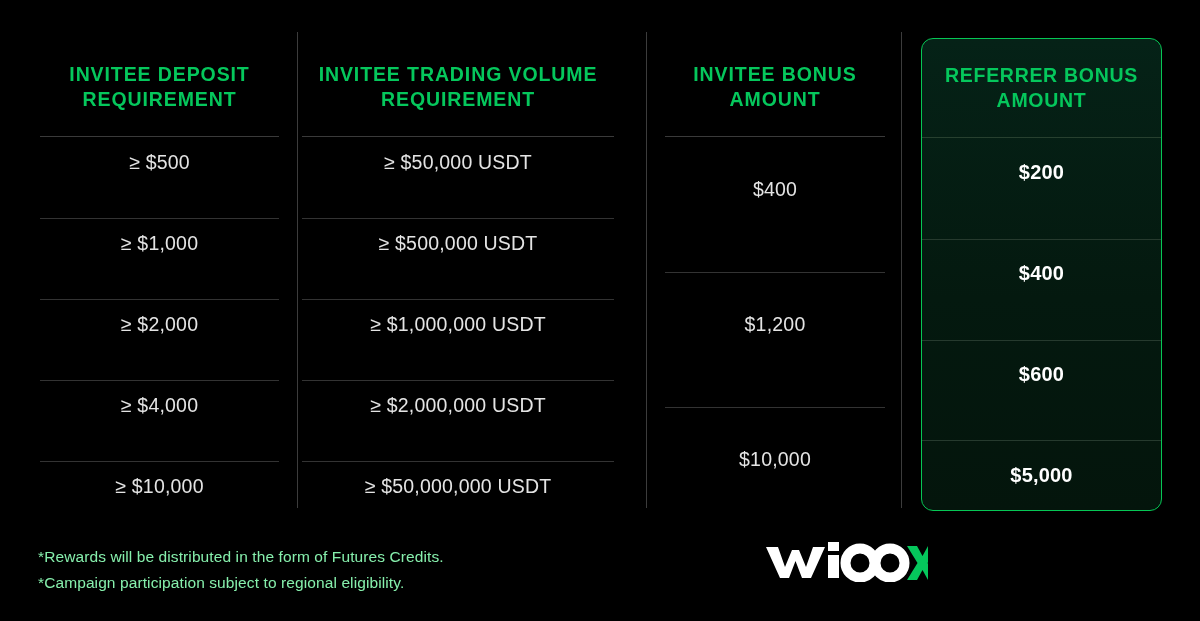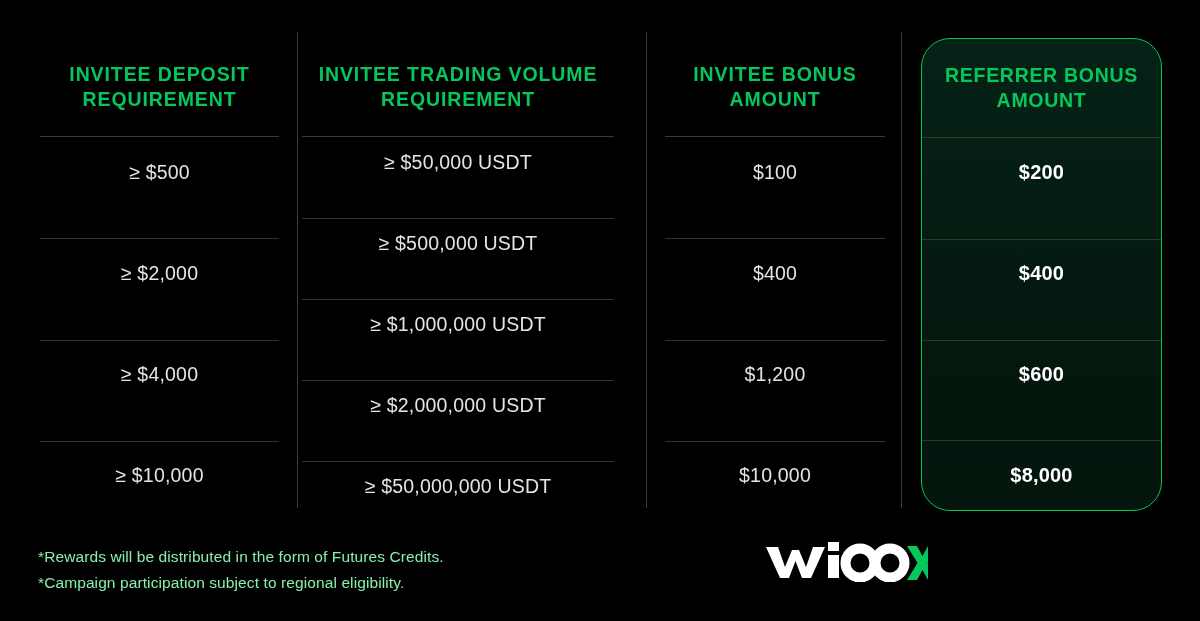--- a/index.html
+++ b/index.html
@@ -44,21 +44,21 @@
 
   .col-1 { left: 38px;  width: 243px; }
   .col-2 { left: 300px; width: 316px; }
   .col-3 { left: 663px; width: 224px; }
 
   
   .col-hl {
     left: 921px;
     width: 241px;
     border: 1.6px solid #06c755;
-    border-radius: 29px;
+    border-radius: 12px;
     background: linear-gradient(180deg, #052217 0%, #04190f 55%, #04150c 100%);
     overflow: hidden;
   }
 
   .col-head {
     height: 98px;
     display: flex;
     align-items: center;
     justify-content: center;
     text-align: center;
@@ -183,20 +183,23 @@
     <div class="col col-1">
       <div class="col-head">
         <div class="head-text">INVITEE DEPOSIT REQUIREMENT</div>
       </div>
       <div class="head-rule"></div>
       <div class="rows">
         <div class="row">
             <span class="cell">≥ $500</span>
           </div>
         <div class="row">
+            <span class="cell">≥ $1,000</span>
+          </div>
+        <div class="row">
             <span class="cell">≥ $2,000</span>
           </div>
         <div class="row">
             <span class="cell">≥ $4,000</span>
           </div>
         <div class="row">
             <span class="cell">≥ $10,000</span>
           </div>
       </div>
     </div>
@@ -225,23 +228,20 @@
       </div>
     </div>
 
     <div class="col col-3">
       <div class="col-head">
         <div class="head-text">INVITEE BONUS AMOUNT</div>
       </div>
       <div class="head-rule"></div>
       <div class="rows">
         <div class="row">
-            <span class="cell">$100</span>
-          </div>
-        <div class="row">
             <span class="cell">$400</span>
           </div>
         <div class="row">
             <span class="cell">$1,200</span>
           </div>
         <div class="row">
             <span class="cell">$10,000</span>
           </div>
       </div>
     </div>
@@ -255,21 +255,21 @@
         <div class="row">
             <span class="cell">$200</span>
           </div>
         <div class="row">
             <span class="cell">$400</span>
           </div>
         <div class="row">
             <span class="cell">$600</span>
           </div>
         <div class="row">
-            <span class="cell">$8,000</span>
+            <span class="cell">$5,000</span>
           </div>
       </div>
     </div>
 
     <div class="vsep vsep-1"></div>
     <div class="vsep vsep-2"></div>
     <div class="vsep vsep-3"></div>
   </div>
 
   <div class="footer-notes">

